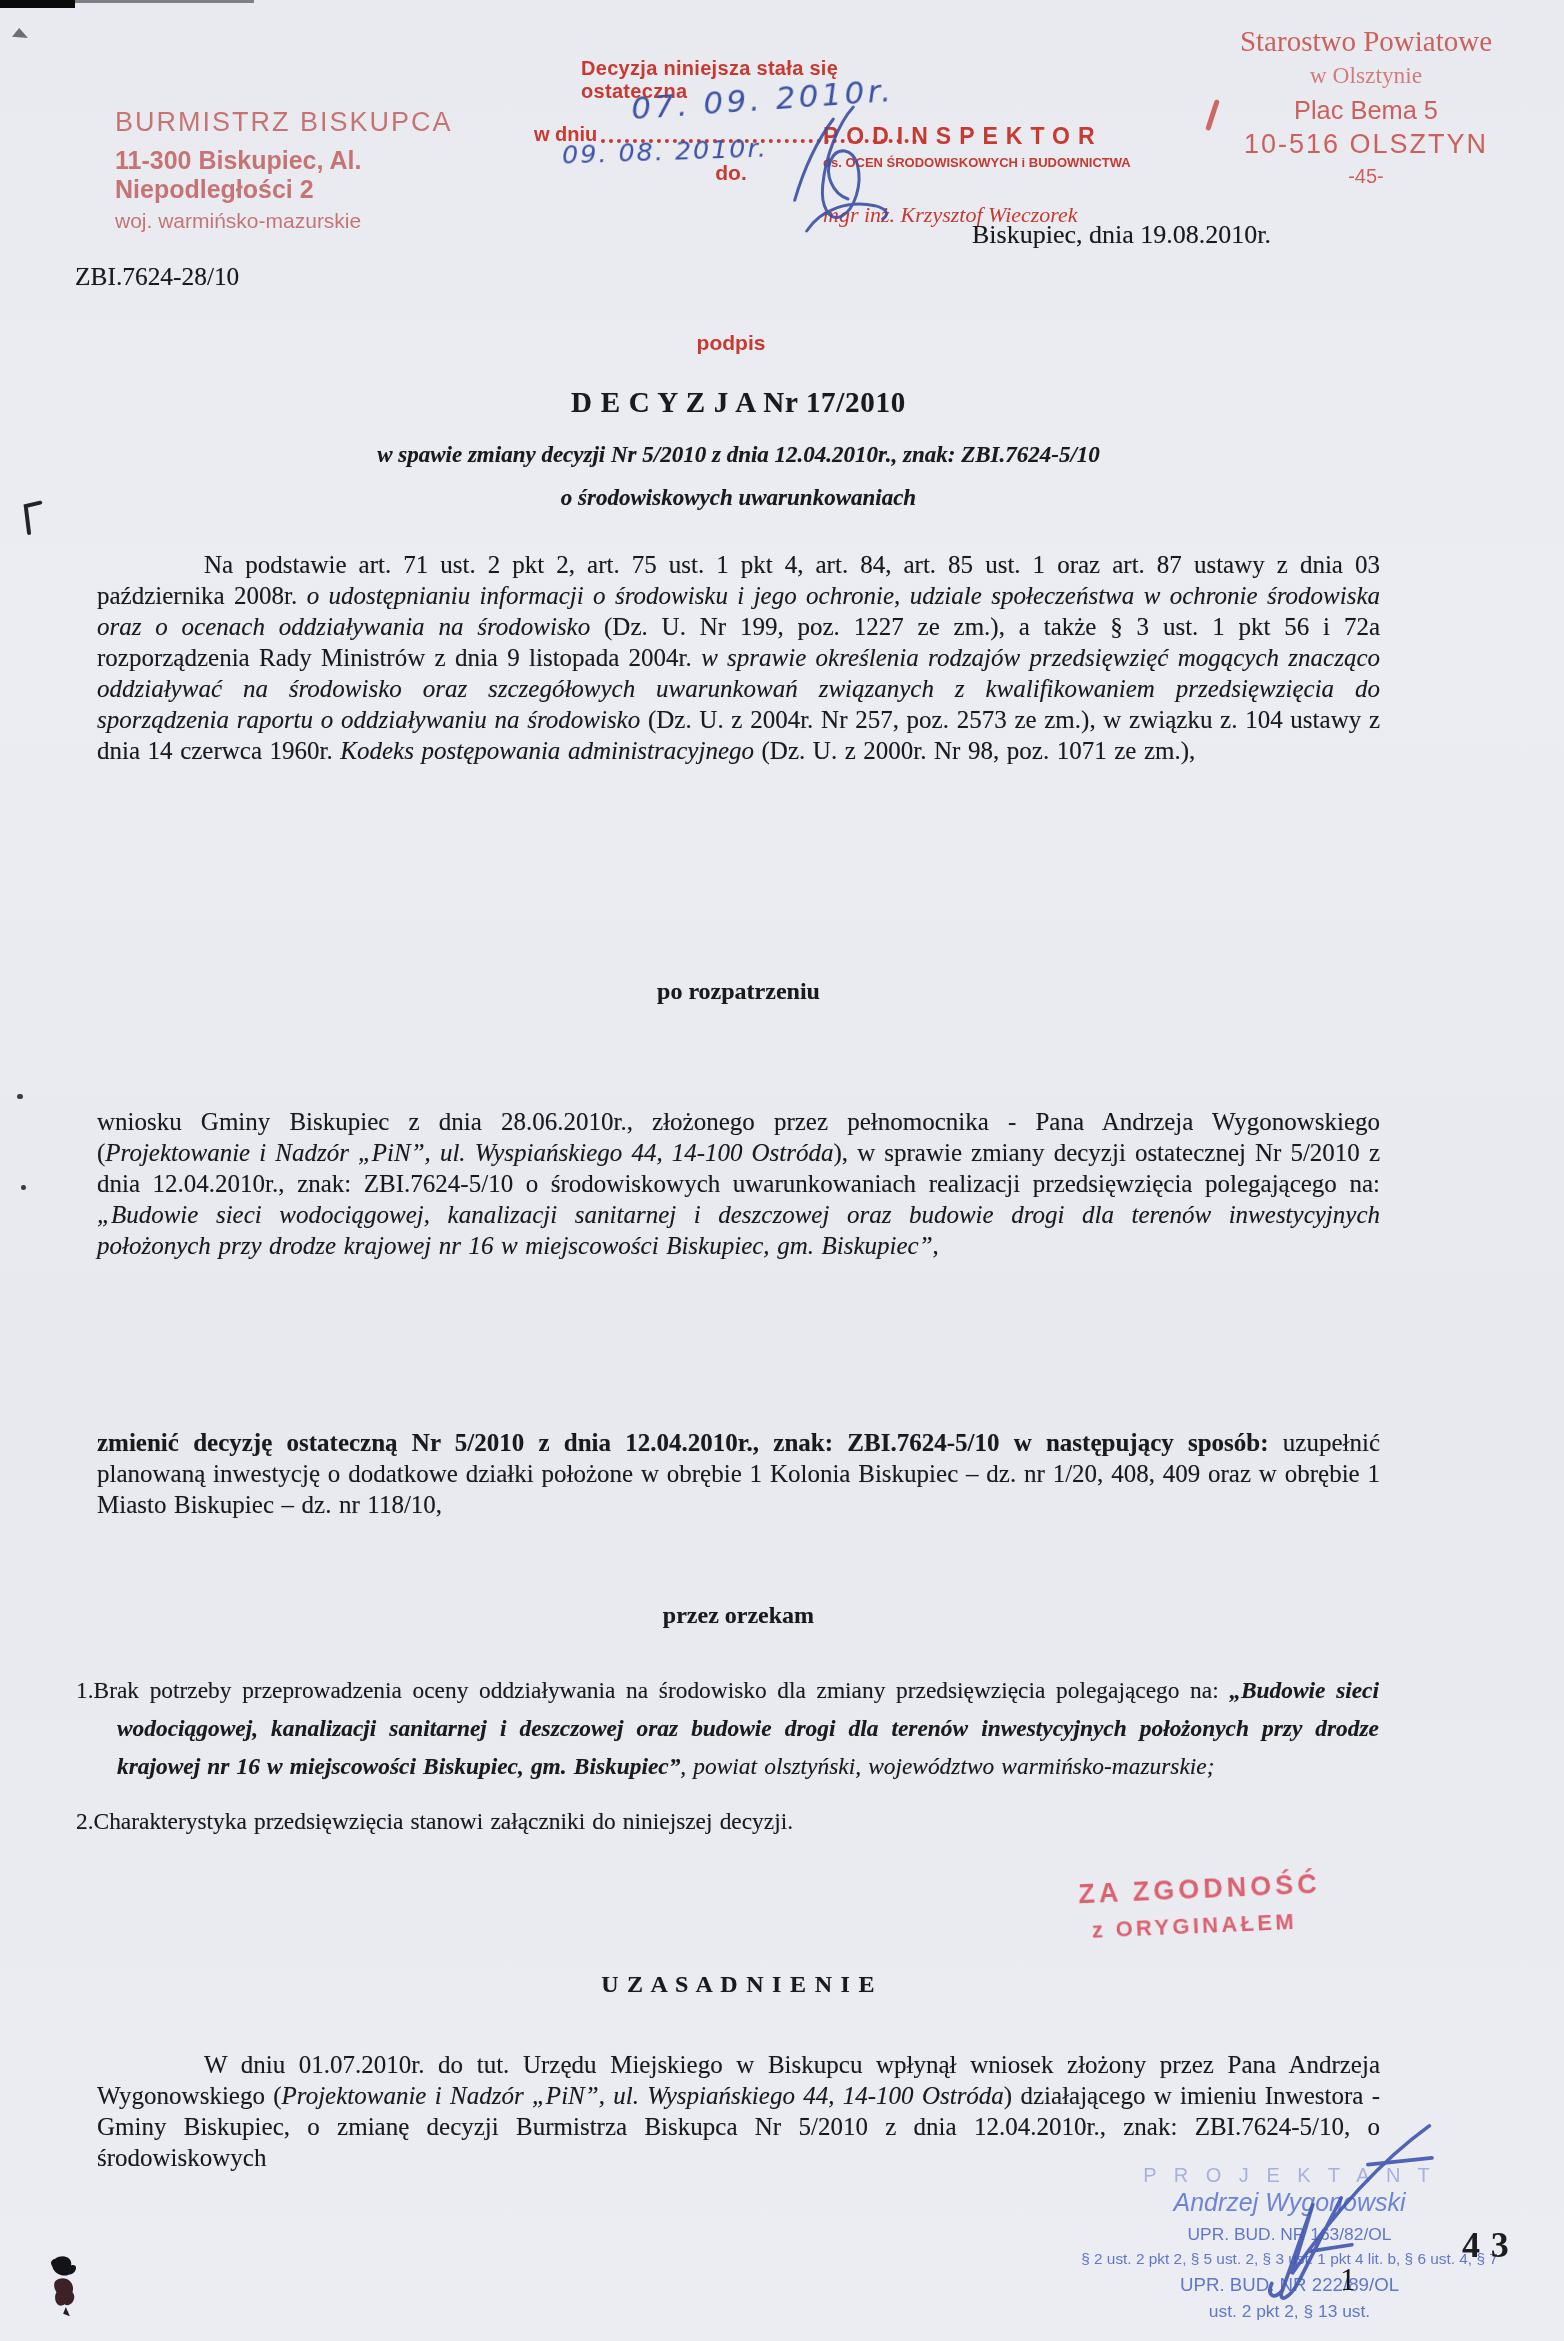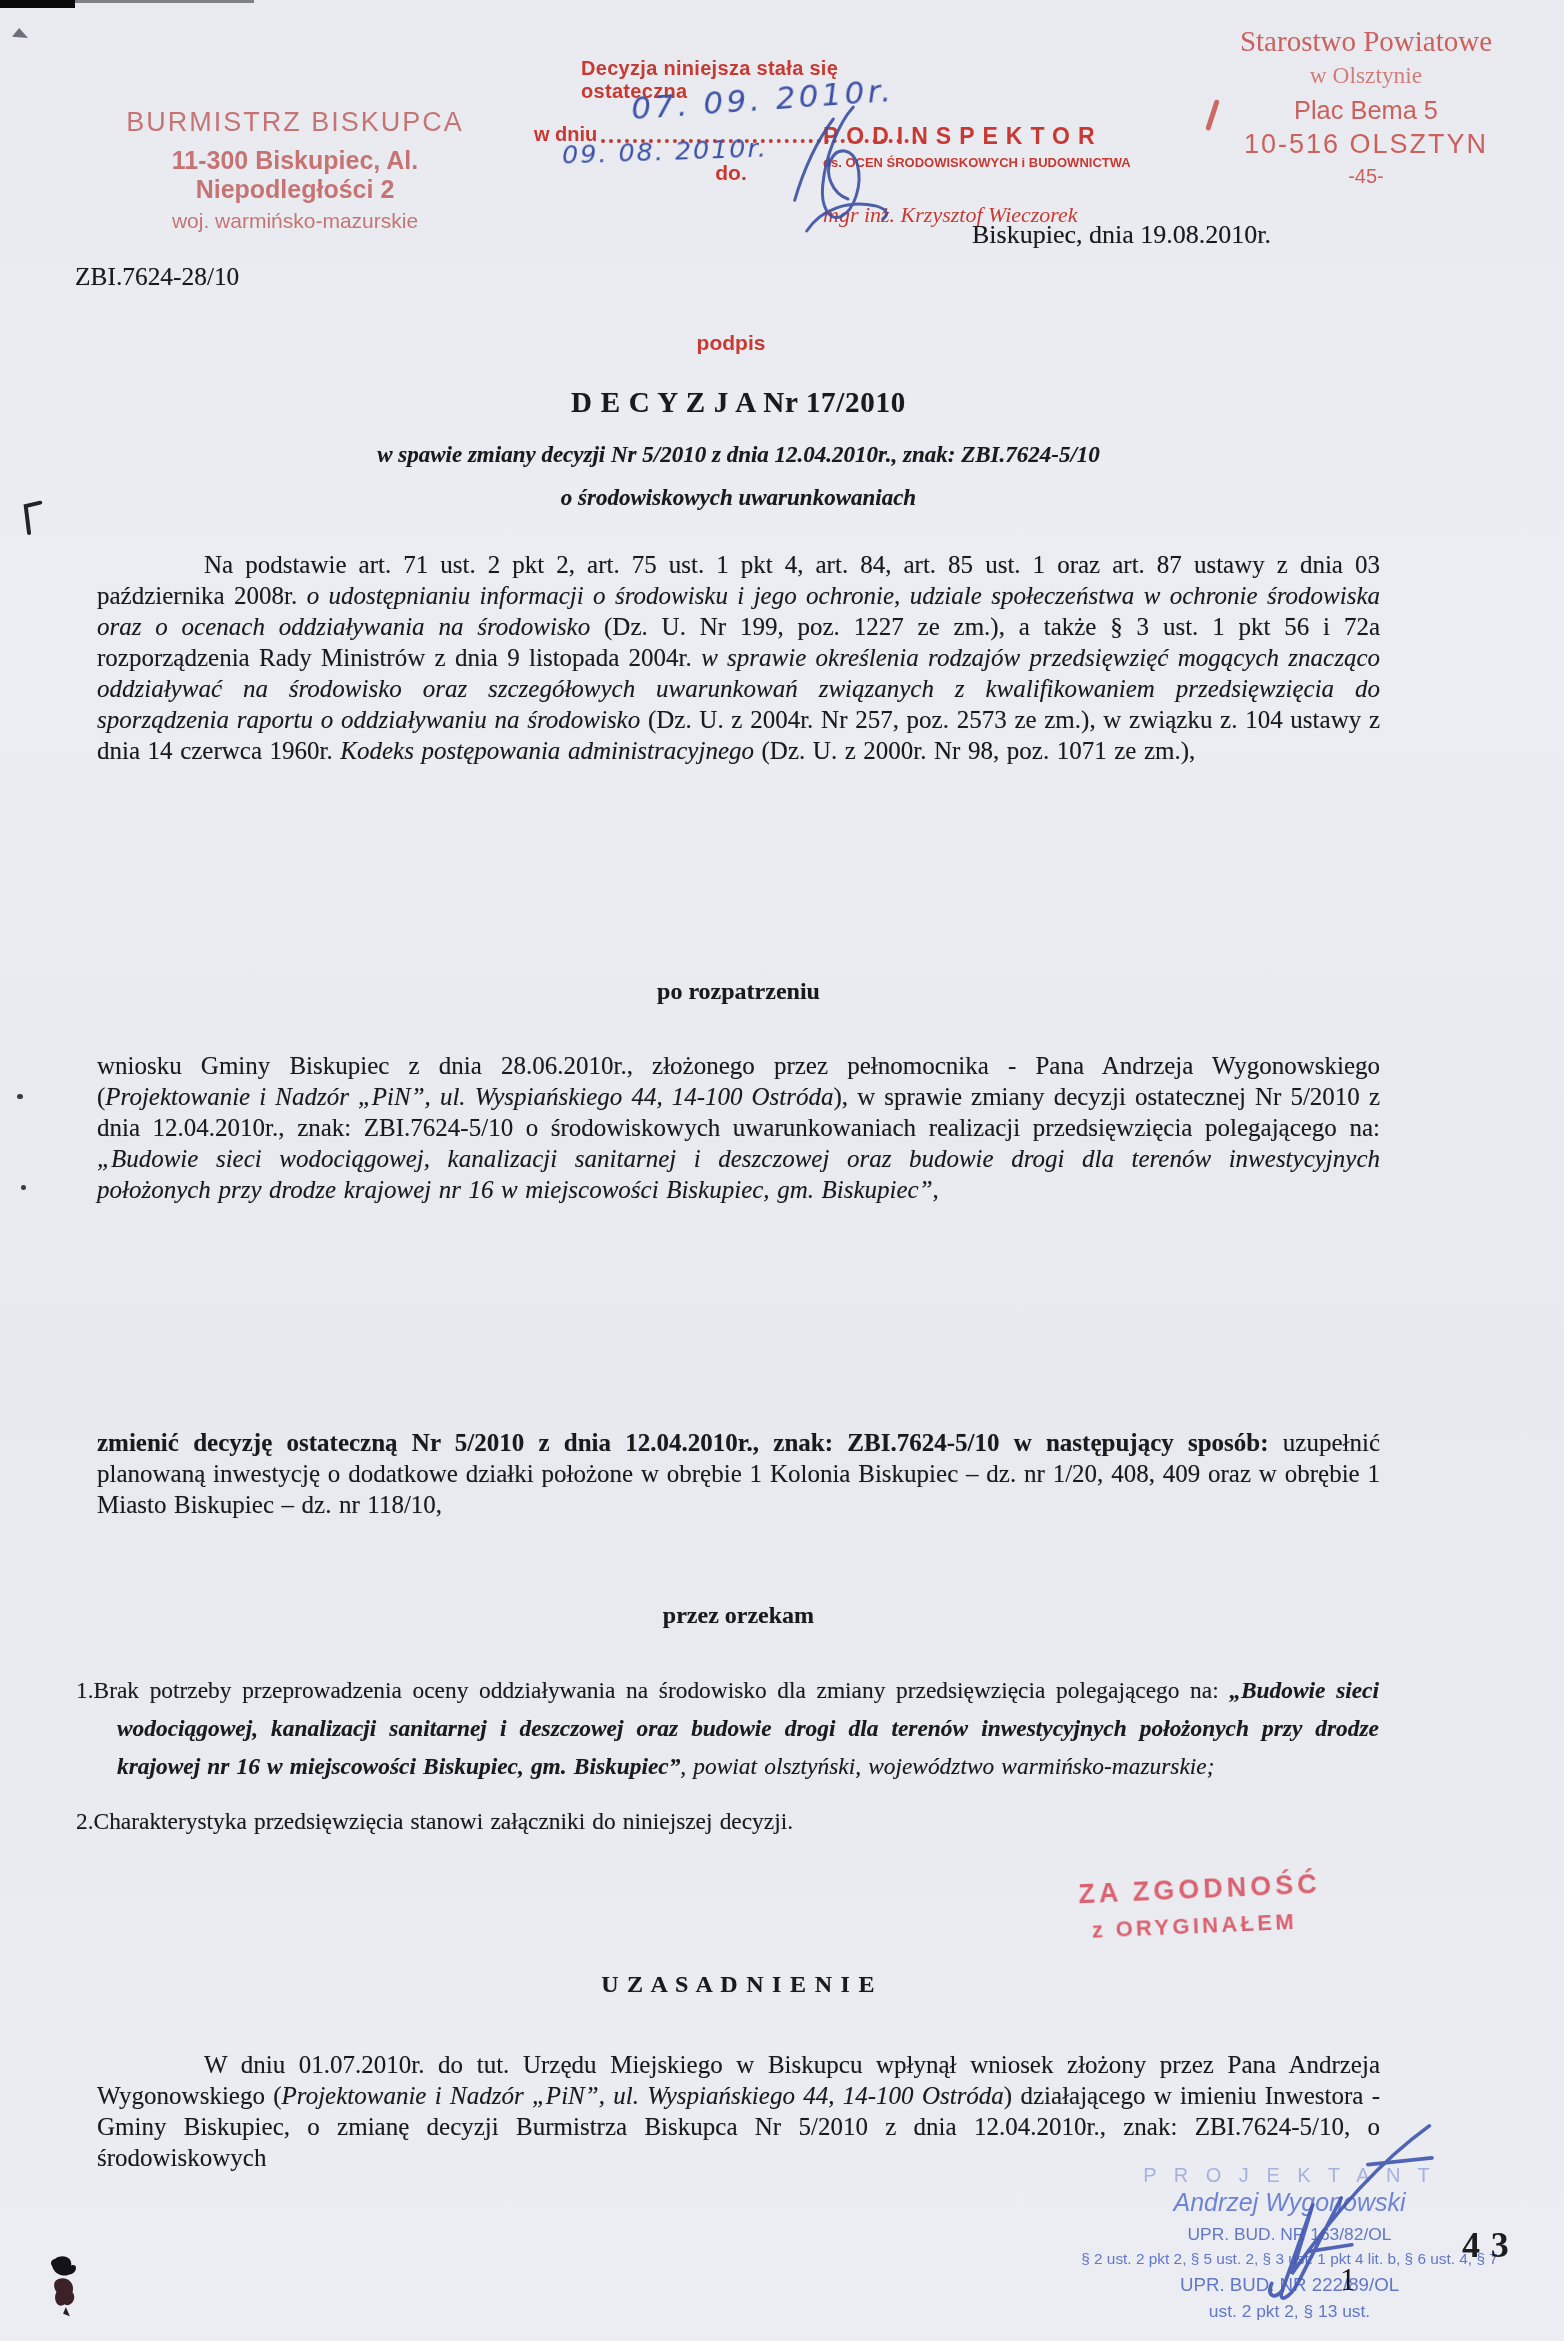--- a/index.html
+++ b/index.html
@@ -24,21 +24,21 @@
               font-size:29px;letter-spacing:0.7px;text-shadow:0 0 0.7px rgba(20,20,30,.4);}
   .title-sub{position:absolute;left:97px;width:1283px;text-align:center;font-weight:bold;
              font-style:italic;font-size:23px;line-height:43px;text-shadow:0 0 0.7px rgba(20,20,30,.4);}
   .list-block{position:absolute;left:76px;width:1303px;font-size:23.4px;line-height:38px;
               text-align:justify;text-shadow:0 0 0.7px rgba(20,20,30,.35);word-spacing:1.3px;}
   .list-item{padding-left:41px;text-indent:-41px;}
   .list-item + .list-item{margin-top:17.4px;}
 
   
   .stamp-red{position:absolute;font-family:"Liberation Sans",sans-serif;color:#c43a32;filter:blur(0.3px);}
-  .burmistrz{left:103px;top:107px;width:384px;text-align:center;color:#bf5a58;opacity:.82;}
+  .burmistrz{left:115px;top:107px;width:384px;color:#bf5a58;opacity:.82;}
   .burmistrz .l1{font-size:27px;letter-spacing:2px;}
   .burmistrz .l2{font-size:25px;margin-top:8px;font-weight:bold;}
   .burmistrz .l3{font-size:21px;margin-top:5.3px;}
 
   .ostateczna{left:534px;top:57px;width:394px;color:#c73931;}
   .ostateczna .l1{font-size:20px;font-weight:bold;letter-spacing:0.3px;margin-left:47px;}
   .ost-row{display:flex;align-items:center;margin-top:20px;font-weight:bold;font-size:20px;}
   .ost-row2{margin-top:14.7px;font-size:21px;flex-direction:column;}
   .dots{flex:1;border-bottom:4px dotted #c73931;margin:0 2.7px 2.7px 4px;height:20px;}
   .dots-fixed{flex:0 0 144px;}
@@ -164,21 +164,21 @@
   <div class="title-main" style="top:386px;">D E C Y Z J A Nr 17/2010</div>
   <div class="title-sub" style="top:433px;">w spawie zmiany  decyzji Nr 5/2010 z dnia 12.04.2010r., znak: ZBI.7624-5/10</div>
   <div class="title-sub" style="top:476px;">o środowiskowych uwarunkowaniach</div>
 
   <div class="txt indent" style="top:549px;">
     <span>Na podstawie art. 71 ust. 2 pkt 2, art. 75 ust. 1 pkt 4, art. 84, art. 85 ust. 1 oraz art. 87 ustawy z dnia 03 października 2008r. </span><span class="it">o udostępnianiu informacji o środowisku i jego ochronie, udziale społeczeństwa w ochronie środowiska oraz o ocenach oddziaływania na środowisko </span><span>(Dz. U. Nr 199, poz. 1227 ze zm.), a także § 3 ust. 1 pkt 56 i 72a rozporządzenia Rady Ministrów z dnia 9 listopada 2004r. </span><span class="it">w sprawie określenia rodzajów przedsięwzięć mogących znacząco oddziaływać na środowisko oraz szczegółowych uwarunkowań związanych z kwalifikowaniem przedsięwzięcia do sporządzenia raportu o oddziaływaniu na środowisko </span><span>(Dz. U. z 2004r. Nr 257, poz. 2573 ze zm.), w związku z. 104 ustawy z dnia 14 czerwca 1960r. </span><span class="it">Kodeks postępowania administracyjnego </span><span>(Dz. U. z 2000r. Nr 98, poz. 1071 ze zm.),</span>
   </div>
 
   <div class="heading" style="top:978px;">po rozpatrzeniu</div>
 
-  <div class="txt" style="top:1050px;">
+  <div class="txt" style="top:1106px;">
     <span>wniosku Gminy Biskupiec z dnia 28.06.2010r., złożonego przez pełnomocnika - Pana Andrzeja Wygonowskiego (</span><span class="it">Projektowanie i Nadzór „PiN”, ul. Wyspiańskiego 44, 14-100 Ostróda</span><span>), w sprawie zmiany decyzji ostatecznej Nr 5/2010 z dnia 12.04.2010r., znak: ZBI.7624-5/10 o środowiskowych uwarunkowaniach realizacji przedsięwzięcia polegającego na: </span><span class="it">„Budowie sieci wodociągowej, kanalizacji sanitarnej i deszczowej oraz budowie drogi dla terenów inwestycyjnych położonych przy drodze krajowej nr 16 w miejscowości Biskupiec, gm. Biskupiec”</span><span>,</span>
   </div>
 
 
   <div class="txt" style="top:1427px;">
     <span class="b">zmienić decyzję ostateczną Nr 5/2010 z dnia 12.04.2010r., znak: ZBI.7624-5/10 w następujący sposób: </span><span>uzupełnić planowaną inwestycję o dodatkowe działki położone w obrębie 1 Kolonia Biskupiec – dz. nr 1/20, 408, 409 oraz w obrębie 1 Miasto Biskupiec – dz. nr 118/10,</span>
   </div>
 
   <div class="heading" style="top:1602px;">przez orzekam</div>
 

